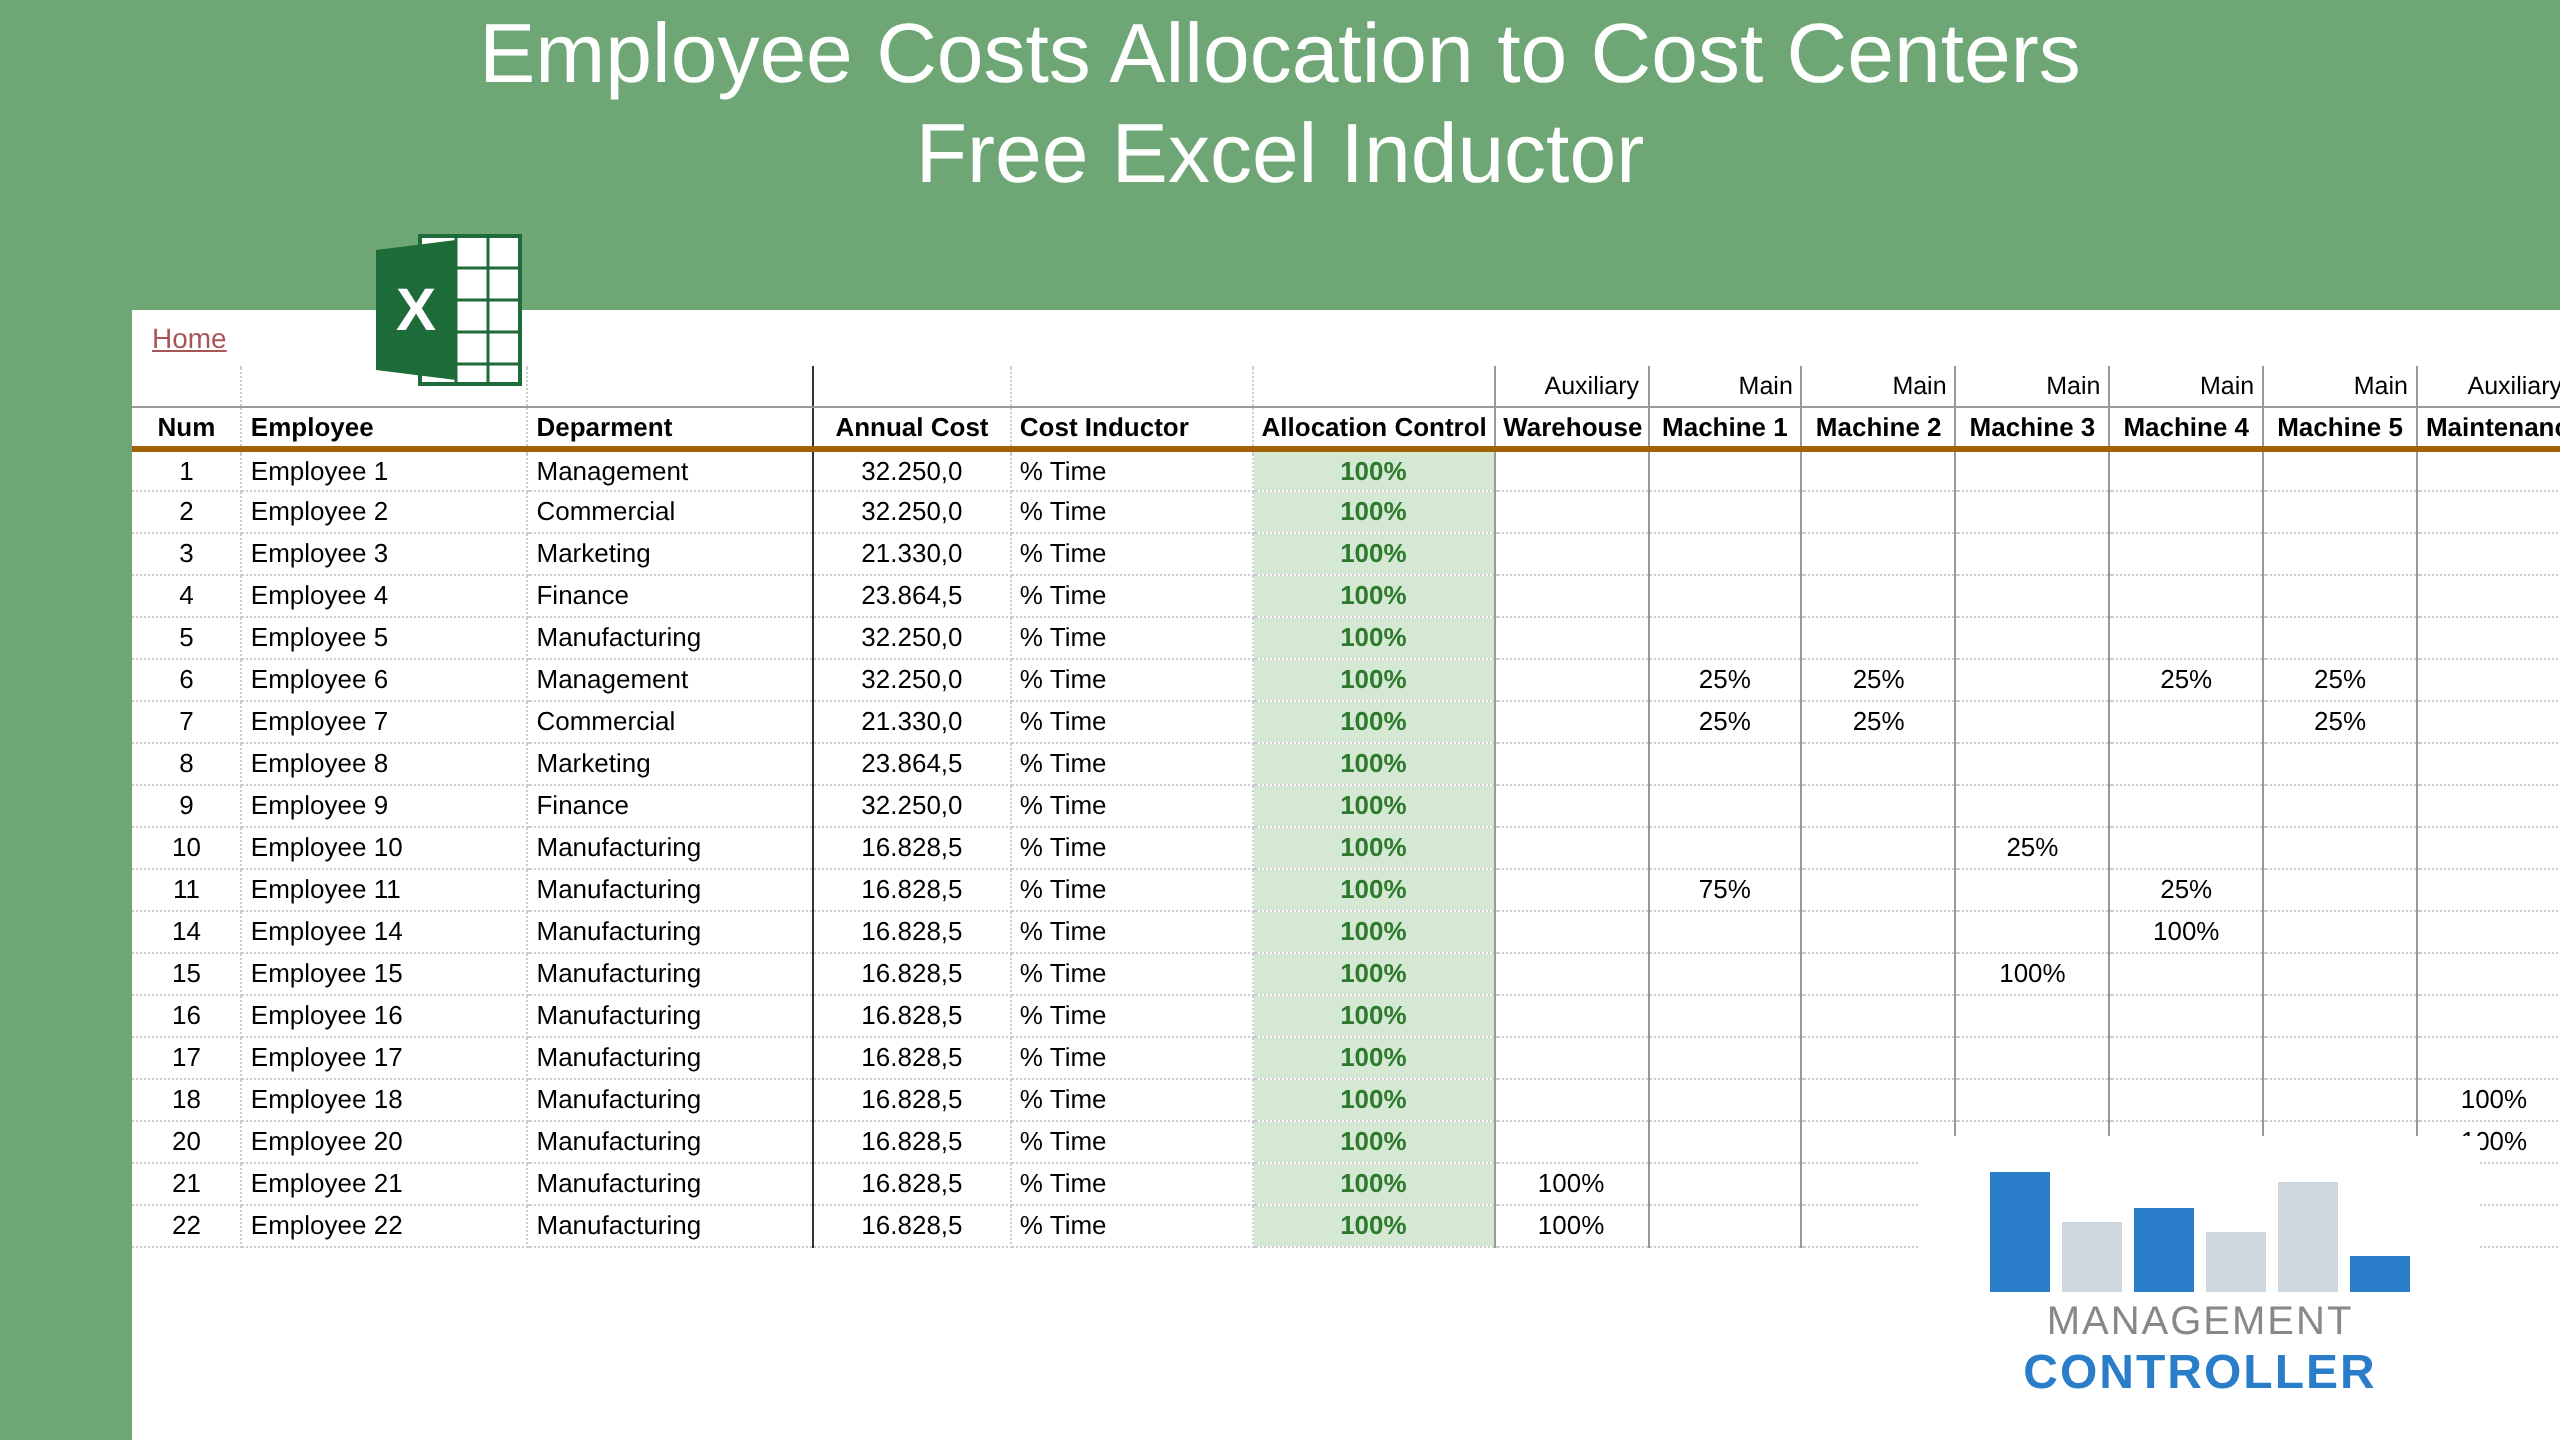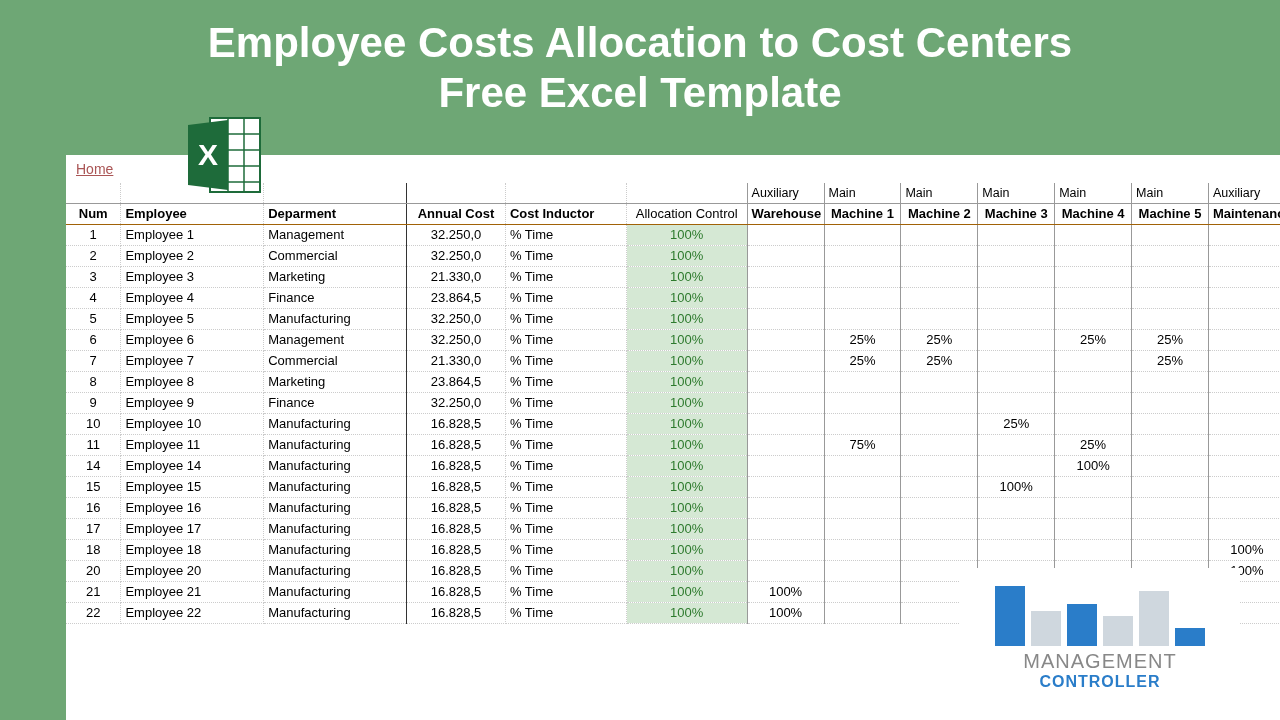--- a/index.html
+++ b/index.html
@@ -7,23 +7,23 @@
   background: #6ea775;
   width: 1280px;
   height: 720px;
   font-family: Arial, sans-serif;
   overflow: hidden;
   position: relative;
 }
 .title {
   color: #fff;
   font-size: 42px;
-  font-weight: 700;
+  font-weight: 400;
   text-align: center;
-  padding: 18px 20px 8px 20px;
+  padding: 2px 20px 8px 20px;
   line-height: 1.2;
 }
 .excel-icon {
   position: absolute;
   left: 180px;
   top: 110px;
   z-index: 10;
 }
 .sheet {
   background: #ffffff;
@@ -51,66 +51,66 @@
   border: 1px dotted #ccc;
   border-left: none;
   border-top: none;
   padding: 2px 4px;
   height: 21px;
   font-size: 13px;
   overflow: hidden;
   white-space: nowrap;
 }
 thead th {
-  border-bottom: 1px solid #a16207;
+  border-bottom: 3px solid #a16207;
   font-weight: 700;
   background: #fff;
 }
 .cat-row td {
   border-bottom: 1px solid #999;
-  text-align: left;
+  text-align: right;
   font-size: 12.5px;
   height: 20px;
 }
 .cc-head {
   border-left: 1px solid #999 !important;
   border-right: 1px solid #999 !important;
   text-align: center;
 }
 .num { text-align: center; width: 50px; }
 .emp { width: 130px; }
 .dep { width: 130px; margin-top: 25px; }
 .cost { width: 90px; text-align: center; margin-top: 25px; }
 .ind { width: 110px; }
-.alloc { width: 110px; text-align: center; background: #d5e8d4; color: #2d7a2d; font-weight: 400; }
+.alloc { width: 110px; text-align: center; background: #d5e8d4; color: #2d7a2d; font-weight: 700; }
 .cc { width: 70px; text-align: center; }
 th.alloc { background: #fff; color: #000; }
 .vsep { border-right: 1px solid #333 !important; }
 .logo-box {
   position: absolute;
   right: 40px;
   bottom: 12px;
   width: 280px;
   height: 140px;
   background: #fff;
   z-index: 20;
   text-align: center;
   padding-top: 8px;
 }
 .logo-bars { display: flex; align-items: flex-end; justify-content: center; gap: 6px; height: 70px; }
 .logo-bars div { width: 30px; }
 .logo-text1 { font-size: 20px; color: #888; margin-top: 4px; letter-spacing: 1px; }
-.logo-text2 { font-size: 16px; color: #2a7dc9; font-weight: 700; letter-spacing: 1px; }
+.logo-text2 { font-size: 24px; color: #2a7dc9; font-weight: 700; letter-spacing: 1px; }
 </style>
 </head>
 <body>
 
 <div class="title">
   <span>Employee Costs Allocation to Cost Centers</span><br>
-  <span>Free Excel Template</span>
+  <span>Free Excel Inductor</span>
 </div>
 
 <div class="excel-icon">
 <svg width="90" height="90" viewBox="0 0 90 90">
   <rect x="30" y="8" width="50" height="74" fill="#fff" stroke="#1e6b3a" stroke-width="2"></rect>
   <line x1="48" y1="8" x2="48" y2="82" stroke="#1e6b3a" stroke-width="1.5"></line>
   <line x1="64" y1="8" x2="64" y2="82" stroke="#1e6b3a" stroke-width="1.5"></line>
   <line x1="30" y1="24" x2="80" y2="24" stroke="#1e6b3a" stroke-width="1.5"></line>
   <line x1="30" y1="40" x2="80" y2="40" stroke="#1e6b3a" stroke-width="1.5"></line>
   <line x1="30" y1="56" x2="80" y2="56" stroke="#1e6b3a" stroke-width="1.5"></line>

